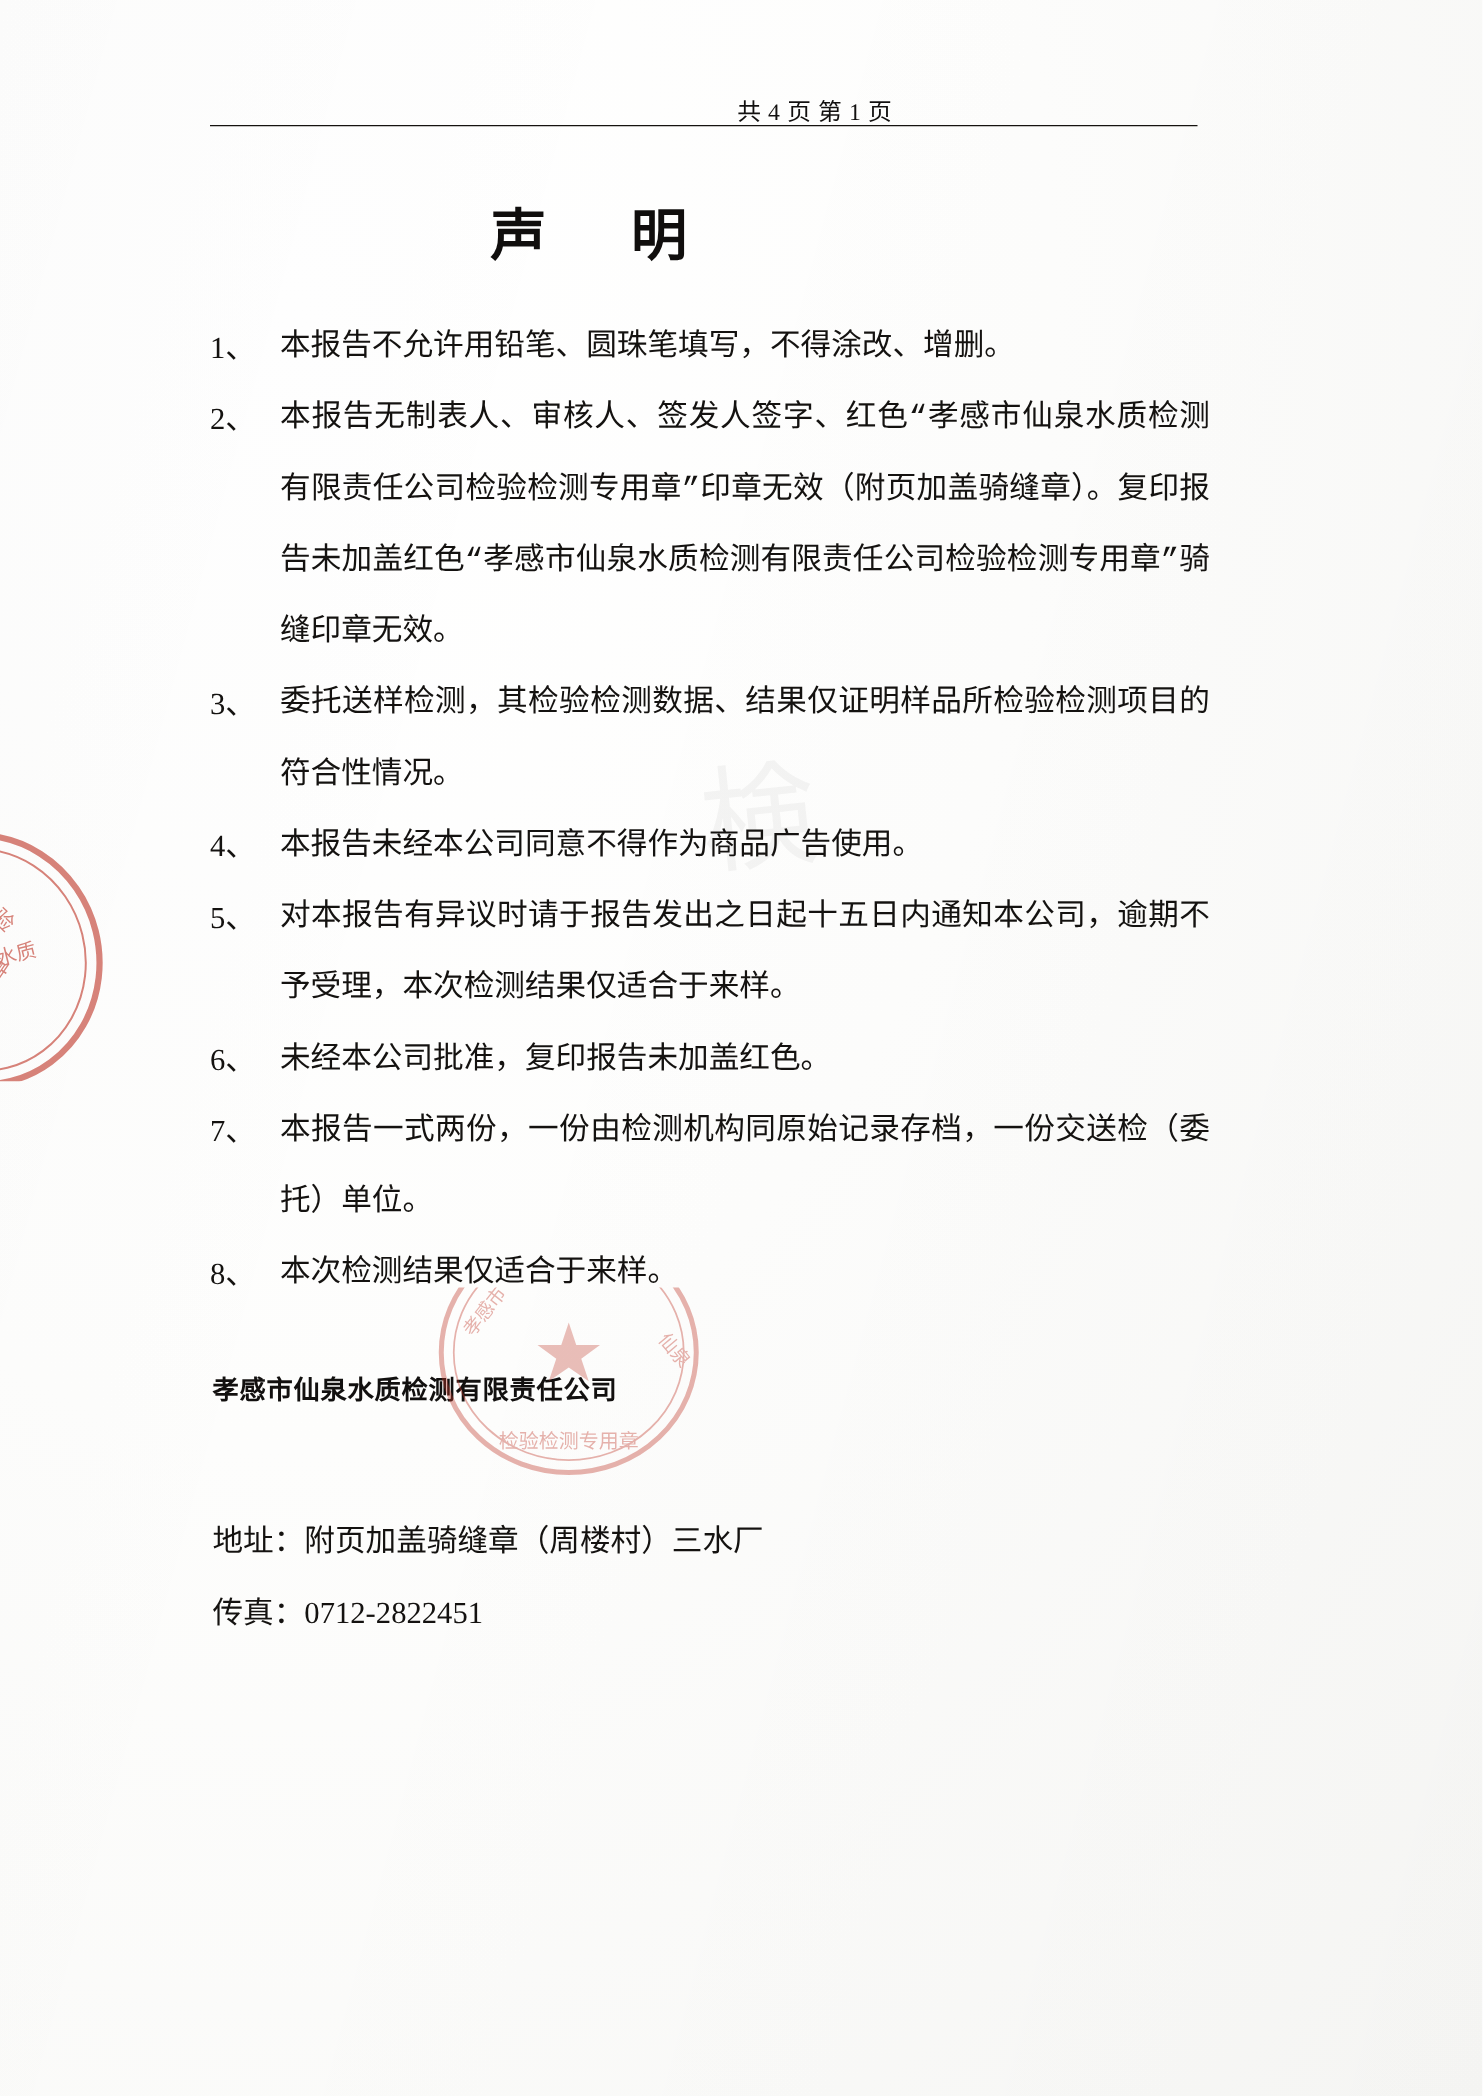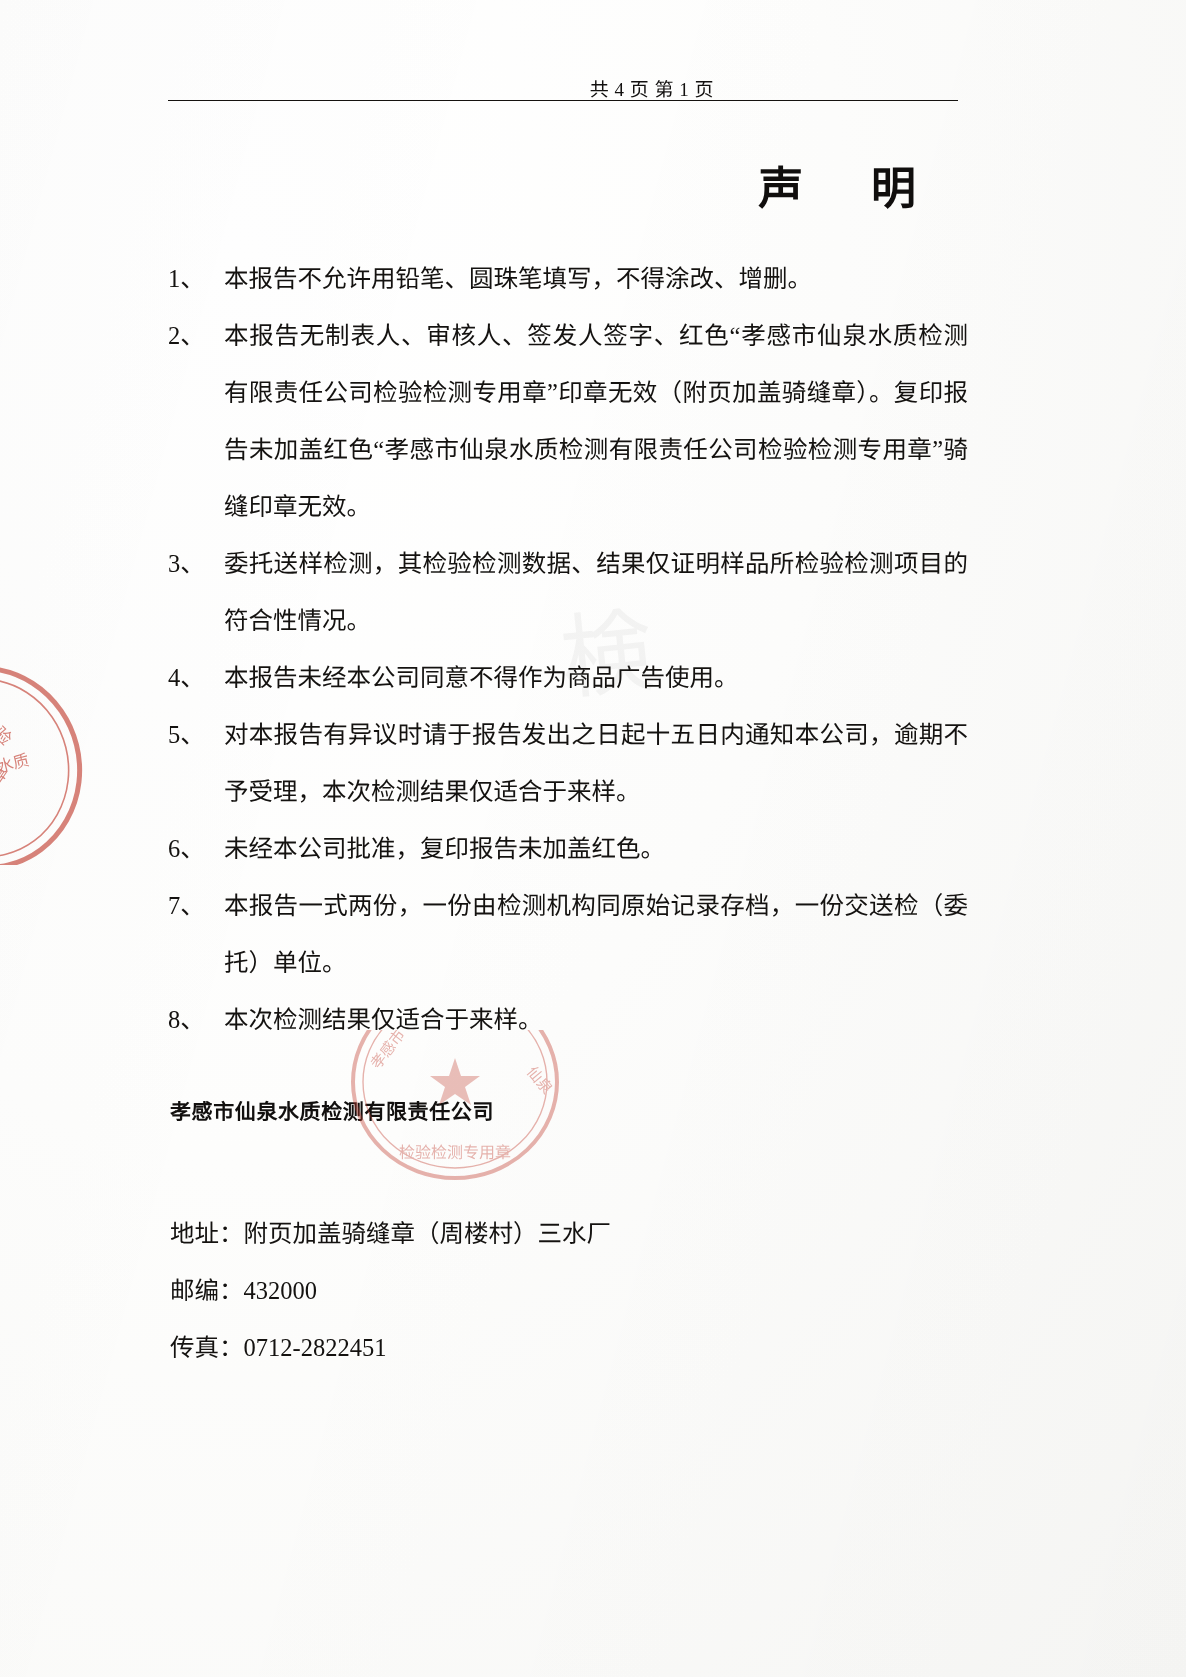--- a/index.html
+++ b/index.html
@@ -56,21 +56,21 @@
     letter-spacing: 0.5px;
     white-space: nowrap;
     font-family: "Liberation Serif", serif;
   }
 
   
   .doc-title {
     position: absolute;
     left: 0; right: 0;
     top: 152px;
-    text-align: right;
+    text-align: center;
     font-size: 45px;
     font-weight: bold;
     letter-spacing: 26px;
     text-indent: 26px;
     font-family: "DejaVu Serif", "Liberation Serif", serif;
     color: #100e0d;
   }
 
   
   .clauses {
@@ -90,20 +90,21 @@
   .clause .idx {
     flex: 0 0 auto;
     width: 56px;
     text-align: left;
     white-space: nowrap;
   }
   .clause .body {
     flex: 1 1 auto;
     text-align: justify;
     text-justify: inter-ideograph;
+    font-family: Liberation Mono, monospace;
   }
 
   
   .company {
     position: absolute;
     left: 170px;
     top: 1095px;
     font-size: 21px;
     font-weight: bold;
     letter-spacing: 0.6px;
@@ -198,21 +199,20 @@
     <div class="clause">
       <span class="idx">8、</span>
       <span class="body">本次检测结果仅适合于来样。</span>
     </div>
   </div>
 
   <div class="company">孝感市仙泉水质检测有限责任公司</div>
 
   <div class="contact">
     <div class="line">地址：附页加盖骑缝章（周楼村）三水厂</div>
-    <div class="line">邮编：432000</div>
     <div class="line">传真：0712-2822451</div>
   </div>
 
   <svg class="stamp stamp-partial" viewBox="0 0 200 215" xmlns="http://www.w3.org/2000/svg">
     <g transform="rotate(-14 100 107)">
       <ellipse cx="55" cy="107" rx="95" ry="100" fill="none" stroke="#c0392b" stroke-width="5"></ellipse>
       <ellipse cx="55" cy="107" rx="84" ry="89" fill="none" stroke="#c0392b" stroke-width="1.6"></ellipse>
       <path d="M25 40 L45 55 M30 60 L52 70 M22 80 L48 86" stroke="#c0392b" stroke-width="3" fill="none" opacity="0.8"></path>
       <text x="62" y="62" fill="#c0392b" font-size="17" font-family="DejaVu Serif, serif" transform="rotate(58 62 62)">检验</text>
       <text x="40" y="150" fill="#c0392b" font-size="17" font-family="DejaVu Serif, serif" transform="rotate(-42 40 150)">专用章</text>

